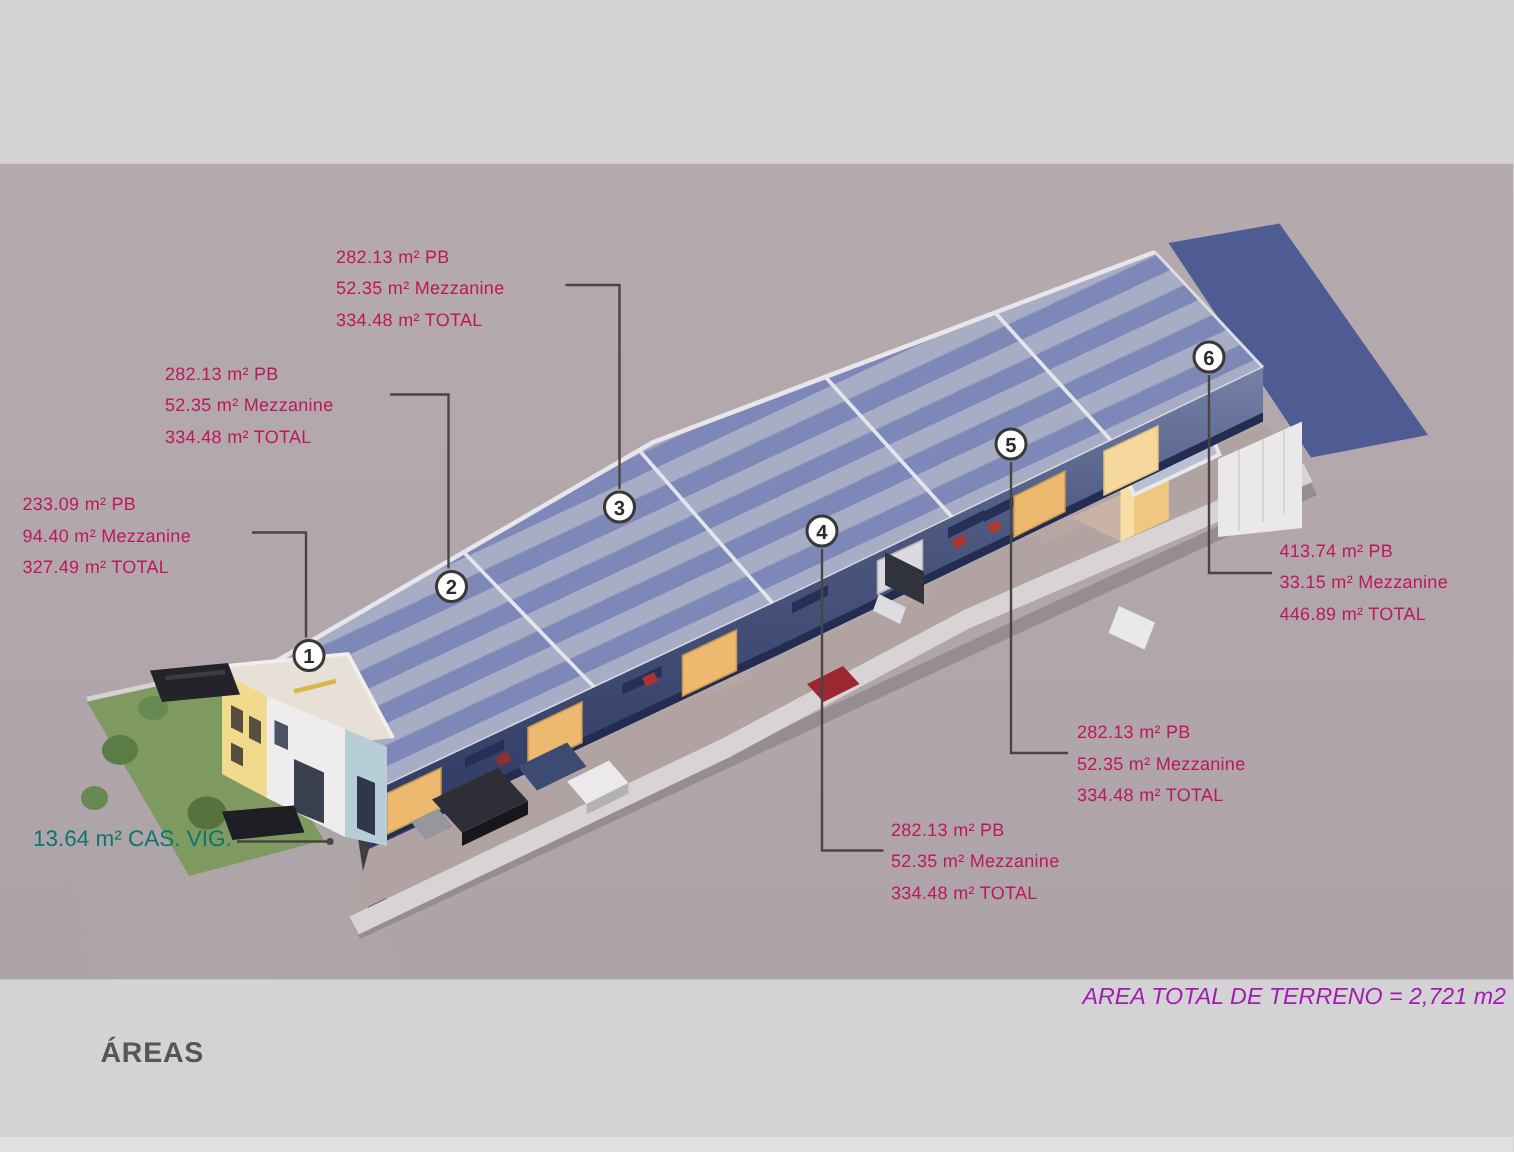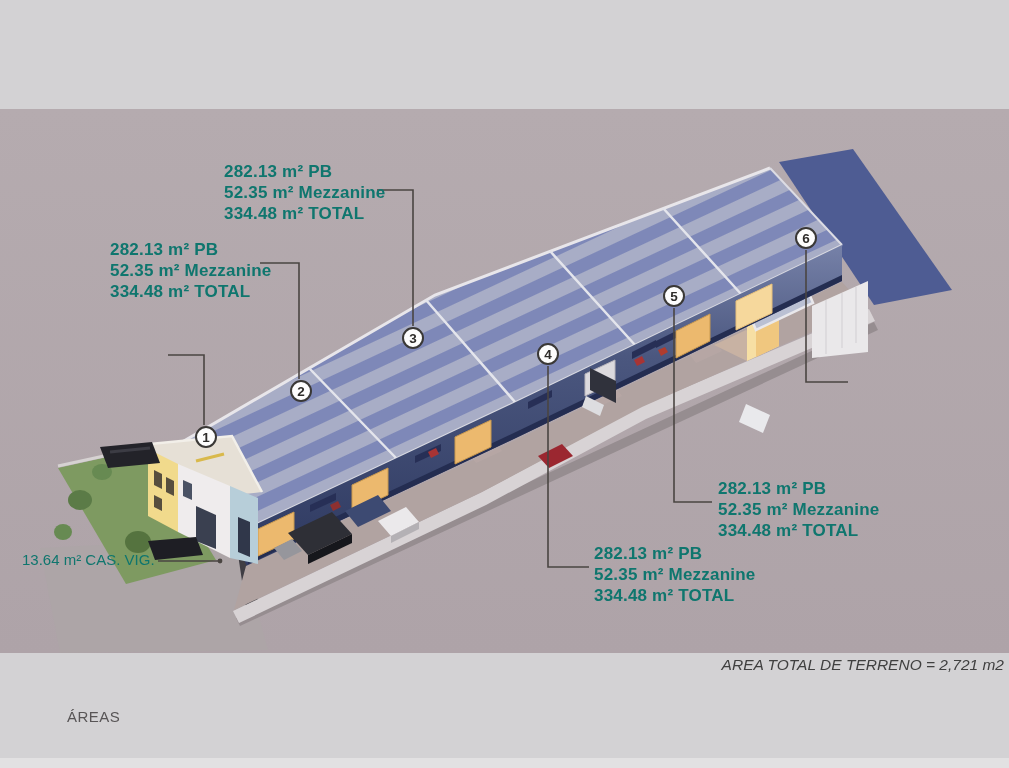--- a/index.html
+++ b/index.html
@@ -1,27 +1,27 @@
 <!DOCTYPE html>
 <html><head>
 <meta charset="utf-8">
 <style>
   html,body{margin:0;padding:0;background:#d3d2d4;}
   .page{position:relative;width:1009px;height:768px;background:#d3d2d4;overflow:hidden;
         font-family:"Liberation Sans","DejaVu Sans",sans-serif;}
   .render-bg{position:absolute;left:0;top:109px;width:1009px;height:544px;}
   .overlay-lines{position:absolute;left:0;top:0;width:1009px;height:768px;pointer-events:none;}
-  .unit-label{position:absolute;font-size:17px;line-height:21px;color:#0f766e;letter-spacing:.2px;white-space:nowrap;font-weight:bold;}
+  .unit-label{position:absolute;font-size:12px;line-height:21px;color:#be185d;letter-spacing:.2px;white-space:nowrap;}
   .marker{position:absolute;width:22px;height:22px;border-radius:50%;background:#fdfdfd;border:2px solid #3a3836;
           box-sizing:border-box;display:flex;align-items:center;justify-content:center;
           font-size:13.5px;font-weight:600;color:#2e2c2a;}
   .caseta-label{position:absolute;font-size:15px;color:#0f766e;white-space:nowrap;}
   .summary{position:absolute;right:5px;top:653px;text-align:right;font-style:italic;
-           font-size:15.5px;line-height:24px;color:#404040;white-space:nowrap;}
-  .heading{position:absolute;left:67px;top:708px;font-size:15px;font-weight:normal;color:#585556;letter-spacing:.5px;}
+           font-size:15.5px;line-height:24px;color:#a21caf;white-space:nowrap;}
+  .heading{position:absolute;left:67px;top:692px;font-size:19px;font-weight:bold;color:#585556;letter-spacing:.5px;}
   .bottom-strip{position:absolute;left:0;bottom:0;width:1009px;height:10px;background:#e2e1e2;}
 </style>
 </head>
 <body>
 
 <div class="page">
 
   <svg class="render-bg" viewBox="0 109 1009 544" aria-hidden="true">
     <defs>
       <pattern id="roofStripes" width="10" height="26" patternUnits="userSpaceOnUse" patternTransform="rotate(-25.1)">
@@ -169,39 +169,49 @@
   <div class="marker" style="left:537px;top:343px">
       <span>4</span>
     </div>
   <div class="marker" style="left:663px;top:285px">
       <span>5</span>
     </div>
   <div class="marker" style="left:795px;top:227px">
       <span>6</span>
     </div>
 
+  <div class="unit-label" style="left:15px;top:326px">
+    <div>233.09 m² PB</div>
+    <div>94.40 m² Mezzanine</div>
+    <div>327.49 m² TOTAL</div>
+  </div>
   <div class="unit-label" style="left:110px;top:239px">
     <div>282.13 m² PB</div>
     <div>52.35 m² Mezzanine</div>
     <div>334.48 m² TOTAL</div>
   </div>
   <div class="unit-label" style="left:224px;top:161px">
     <div>282.13 m² PB</div>
     <div>52.35 m² Mezzanine</div>
     <div>334.48 m² TOTAL</div>
   </div>
   <div class="unit-label" style="left:594px;top:543px">
     <div>282.13 m² PB</div>
     <div>52.35 m² Mezzanine</div>
     <div>334.48 m² TOTAL</div>
   </div>
   <div class="unit-label" style="left:718px;top:478px">
     <div>282.13 m² PB</div>
     <div>52.35 m² Mezzanine</div>
     <div>334.48 m² TOTAL</div>
+  </div>
+  <div class="unit-label" style="left:853px;top:357px">
+    <div>413.74 m² PB</div>
+    <div>33.15 m² Mezzanine</div>
+    <div>446.89 m² TOTAL</div>
   </div>
 
   <div class="caseta-label" style="left:22px;top:551px">13.64 m² CAS. VIG.</div>
 
   <div class="summary">
     <div>AREA TOTAL DE TERRENO = 2,721 m2</div>
   </div>
 
   <div class="heading">ÁREAS</div>
 

